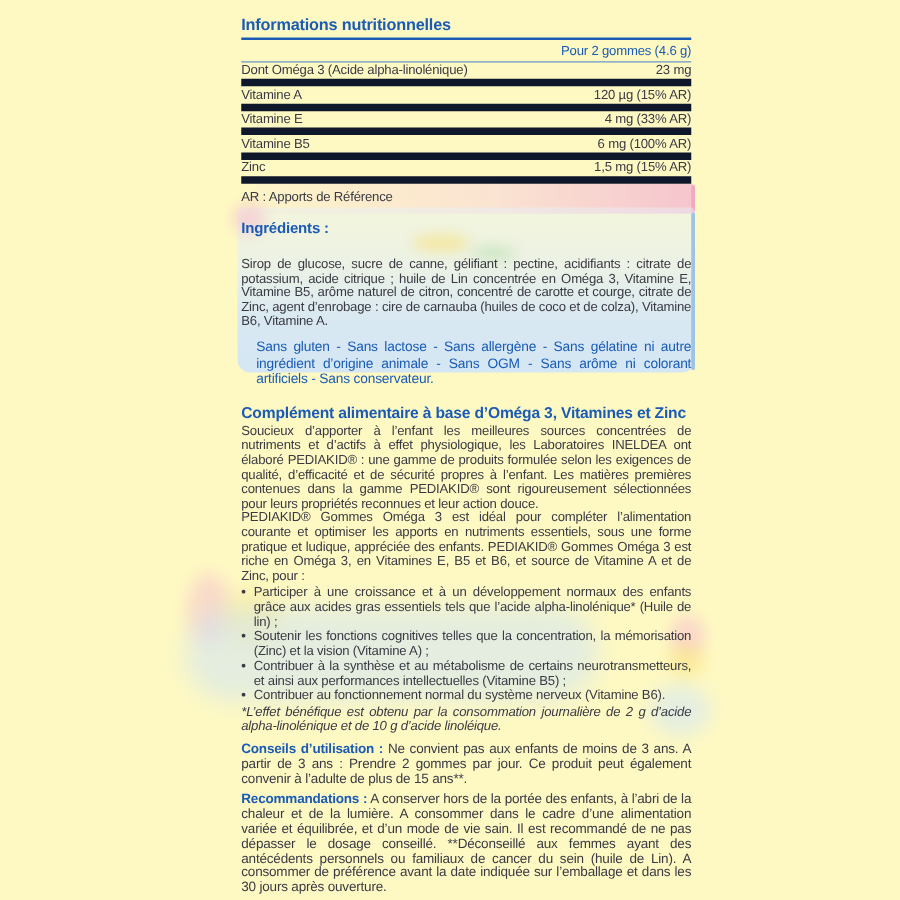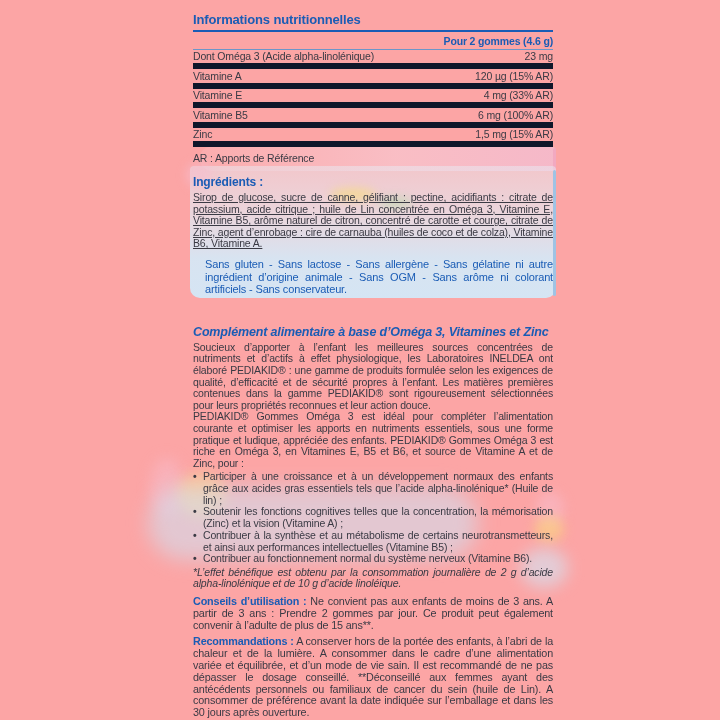--- a/index.html
+++ b/index.html
@@ -2,21 +2,21 @@
 <html><head>
 <meta charset="utf-8">
 <style>
   html, body { margin:0; padding:0; background:#ffffff; }
   body {
     width:720px; height:720px;
     font-family:"Liberation Sans", sans-serif;
     color:#3a3a44;
     -webkit-font-smoothing:antialiased;
   }
-  .page { position:relative; width:720px; height:720px; background:#fca5a5; overflow:hidden; }
+  .page { position:relative; width:720px; height:720px; background:#fef9c3; overflow:hidden; }
 
   
   .deco { position:absolute; pointer-events:none; }
   .deco-pink-band {
     left:200px; top:147px; width:356px; height:24px; border-radius:10px 4px 0 12px;
     background:linear-gradient(90deg, rgba(247,215,226,0.15) 0%, rgba(247,210,222,0.55) 55%, rgba(244,188,207,0.85) 100%);
   }
   .deco-pink-edge { left:553px; top:148px; width:3px; height:22px; background:#f2a9c0; border-radius:2px; }
   .deco-blue-block {
     left:190px; top:166px; width:366px; height:132px; border-radius:4px 4px 10px 10px;
@@ -36,44 +36,44 @@
 
   .content { position:absolute; left:193px; top:12px; width:360px; letter-spacing:-0.15px; }
 
   
   .nut-title {
     margin:0; font-size:13px; font-weight:bold; color:#1a5cb5;
     border-bottom:2px solid #1a5cb5; padding-bottom:3px;
   }
   .t-header {
     display:flex; justify-content:flex-end;
-    font-size:10.5px; font-weight:bold; color:#1a5cb5;
+    font-size:10.5px; font-weight:normal; color:#1a5cb5;
     padding:1px 0 1.5px; margin-top:2px;
     border-bottom:1.5px solid #6d96c8;
   }
   .t-row {
     display:flex; justify-content:space-between; align-items:baseline;
     font-size:10.5px; line-height:12px; padding:0.5px 0 1px;
     border-bottom:6px solid #0f172a;
   }
   .t-row.no-line { border-bottom:none; padding-bottom:0; }
   .t-row .val { white-space:nowrap; padding-left:8px; }
   .ar-note { font-size:10.5px; margin-top:5px; }
 
   
   p { margin:0; }
   .just { text-align:justify; }
   .sec-heading { font-size:12px; font-weight:bold; color:#1a5cb5; margin:0; }
   .ingredients-heading { margin-top:11px; }
   .body-text { font-size:10.5px; line-height:11.6px; }
-  .ingredients-body { margin-top:3px;text-decoration:underline; }
+  .ingredients-body { margin-top:17px; }
   .claims {
     margin-top:8px; font-size:11px; line-height:12.6px; font-weight:normal; color:#1a5cb5;margin-left:12px;
   }
-  .desc-heading { margin-top:29px; font-size:12.5px;font-style:italic; }
+  .desc-heading { margin-top:13px; font-size:12.5px; }
   .desc-para { margin-top:3px; }
   .bullets { margin-top:2px; }
   .bullet { display:flex; font-size:10.5px; line-height:11.7px; }
   .bullet .dot { width:10px; flex:0 0 10px; font-weight:bold; }
   .bullet p { flex:1; }
   .footnote { margin-top:2px; font-style:italic; font-size:10.5px; line-height:11.5px; }
   .usage { margin-top:5px; font-size:10.8px; line-height:12px; }
   .reco { margin-top:5px; font-size:10.8px; line-height:11.9px; }
   .inline-heading { font-weight:bold; color:#1a5cb5; }
   .b { font-weight:normal; }

